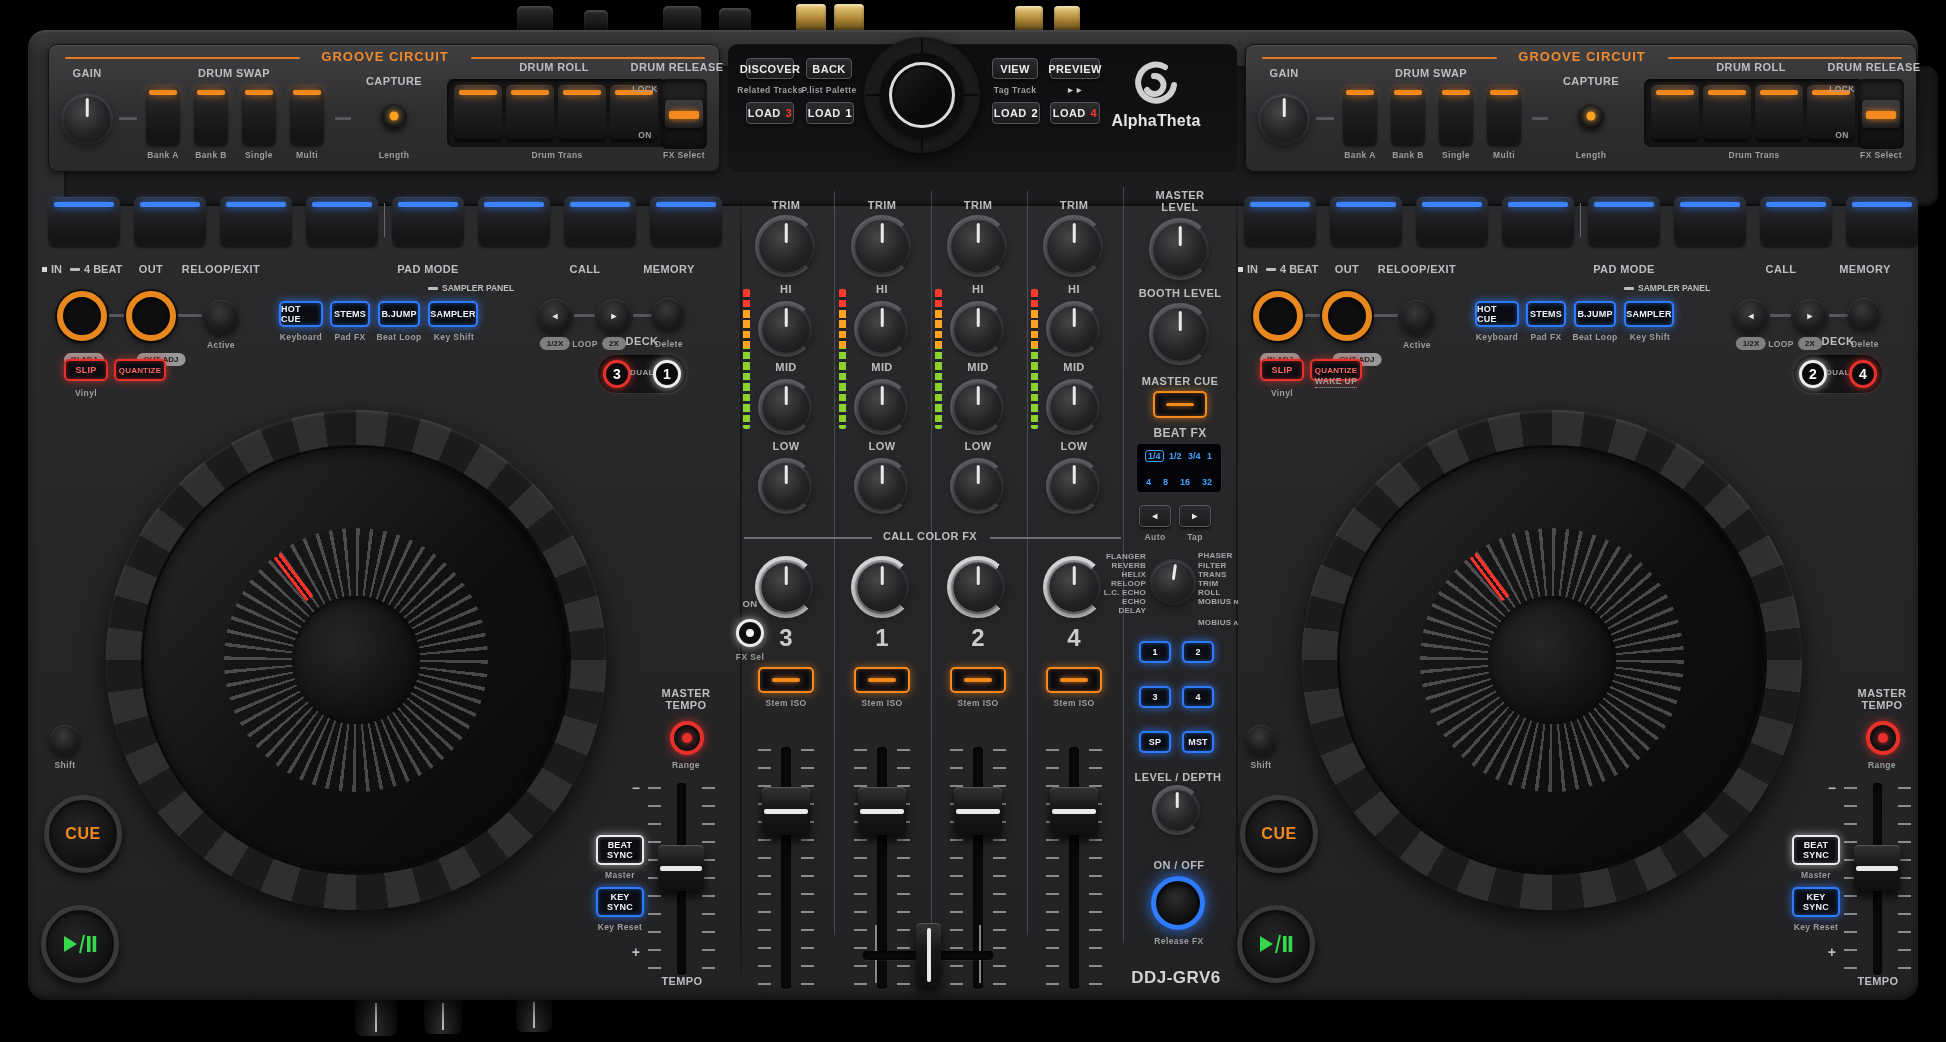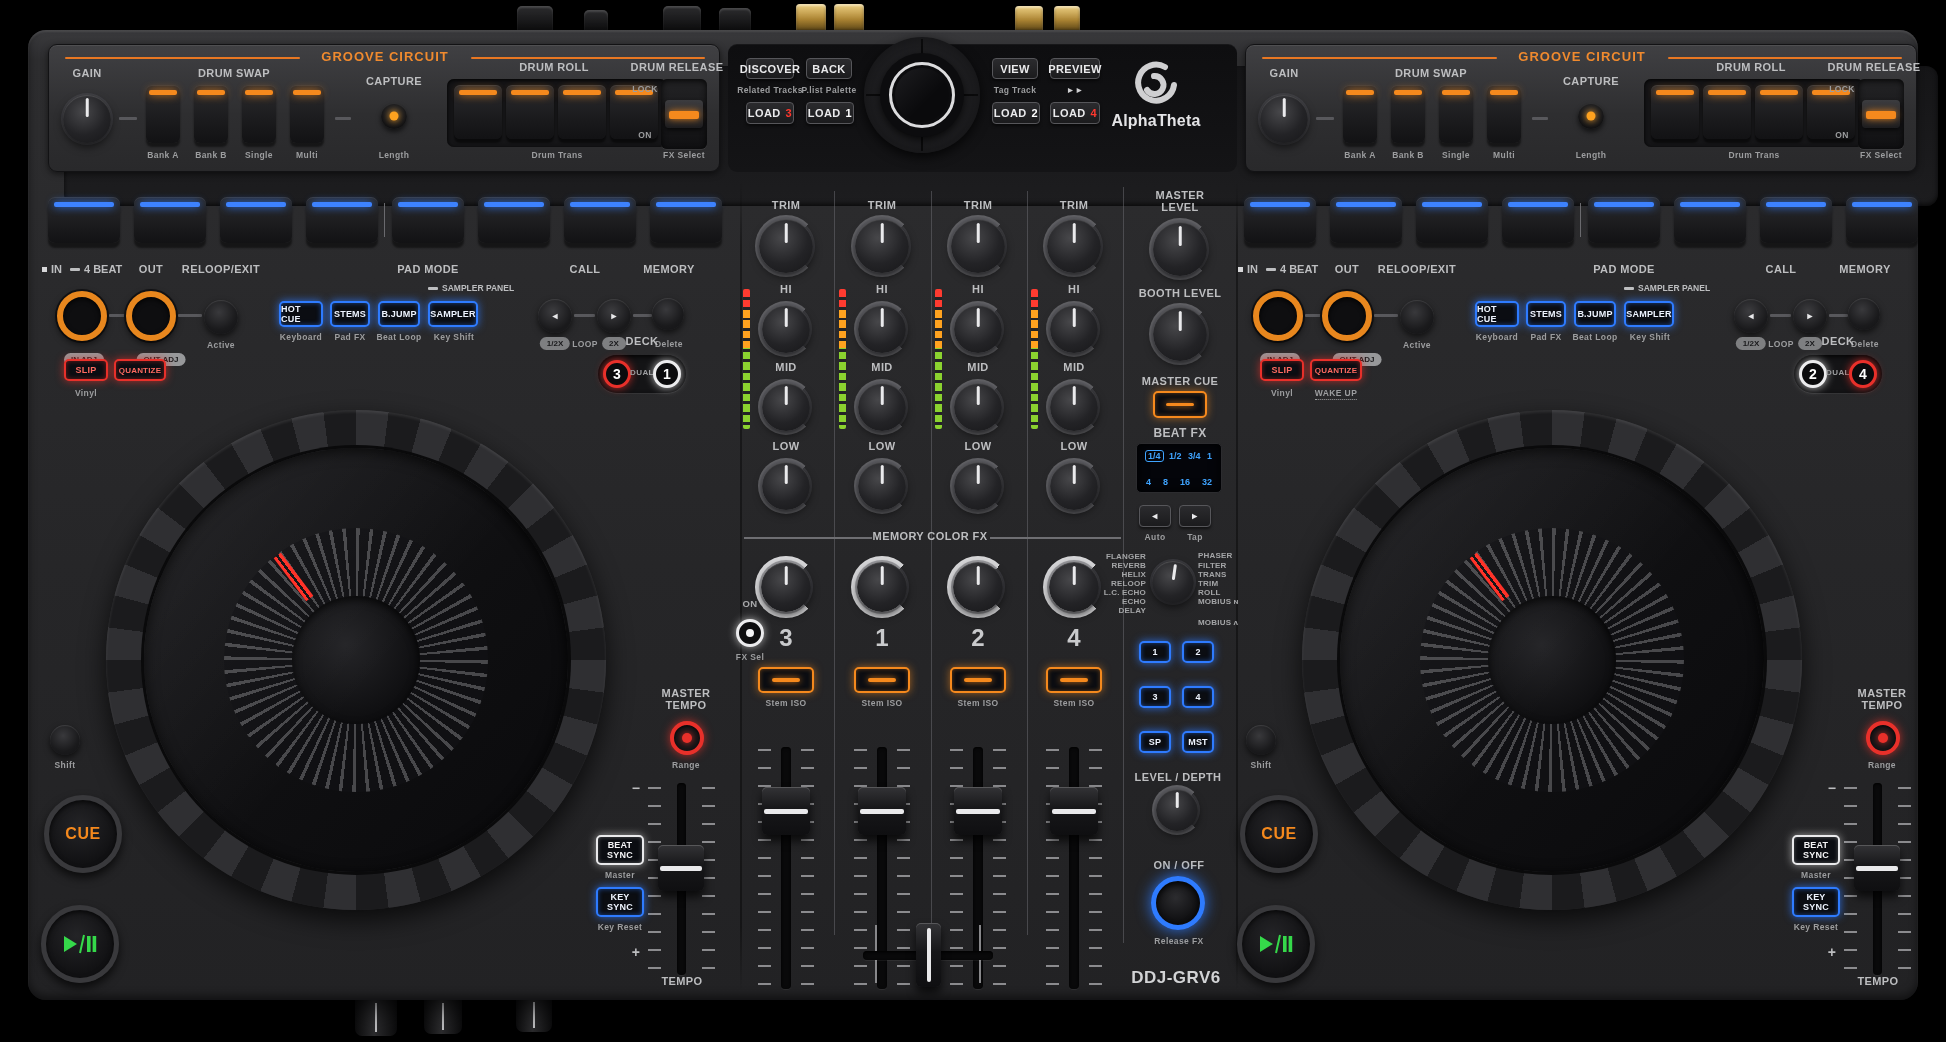--- a/index.html
+++ b/index.html
@@ -603,21 +603,21 @@
       </div>
     </div>
   <div class="t" style="left:332px;top:265px">LOW</div>
   <div class="arc" style="left:304px;top:283px;width:56px;height:56px">
       <div class="knob" style="left:4px;top:4px;width:48px;height:48px">
         <i></i>
       </div>
     </div>
 
   <div class="hline" style="left:2px;top:362px;width:128px"></div>
-  <div class="t" style="left:188px;top:355px">MEMORY COLOR FX</div>
+  <div class="t" style="left:188px;top:355px">CALL COLOR FX</div>
   <div class="hline" style="left:248px;top:362px;width:131px"></div>
   <div class="arc white" style="left:13px;top:381px;width:62px;height:62px">
       <div class="knob" style="left:6px;top:6px;width:50px;height:50px">
         <i></i>
       </div>
     </div>
   <div class="arc white" style="left:109px;top:381px;width:62px;height:62px">
       <div class="knob" style="left:6px;top:6px;width:50px;height:50px">
         <i></i>
       </div>
@@ -851,21 +851,21 @@
   <div class="badge" style="left:586px;top:162px;background:#7e7f81">2X</div>
   <div class="t xs" style="left:641px;top:165px">Delete</div>
 
   <div class="fbtn red" style="left:36px;top:184px;width:44px;height:22px">
       <span>SLIP</span>
     </div>
   <div class="fbtn red" style="left:86px;top:184px;width:52px;height:22px">
       <span style="font-size:8px">QUANTIZE</span>
     </div>
   <div class="t xs" style="left:58px;top:214px">Vinyl</div>
-  <div class="t xs" style="left:112px;top:214px"><span class="wakeup">WAKE UP</span></div>
+  <div class="t xs" style="left:112px;top:202px"><span class="wakeup">WAKE UP</span></div>
 
   <div class="t" style="left:614px;top:160px">DECK</div>
   <div class="pill" style="left:570px;top:180px;width:88px;height:38px">
     <div class="dnum white" style="left:5px;top:5px">2</div>
     <div class="t xs" style="left:44px;top:14px;font-size:8px">DUAL</div>
     <div class="dnum red" style="left:55px;top:5px">4</div>
   </div>
 
   <div class="jog" style="left:78px;top:235px">
     <div class="jog-rim"></div>

